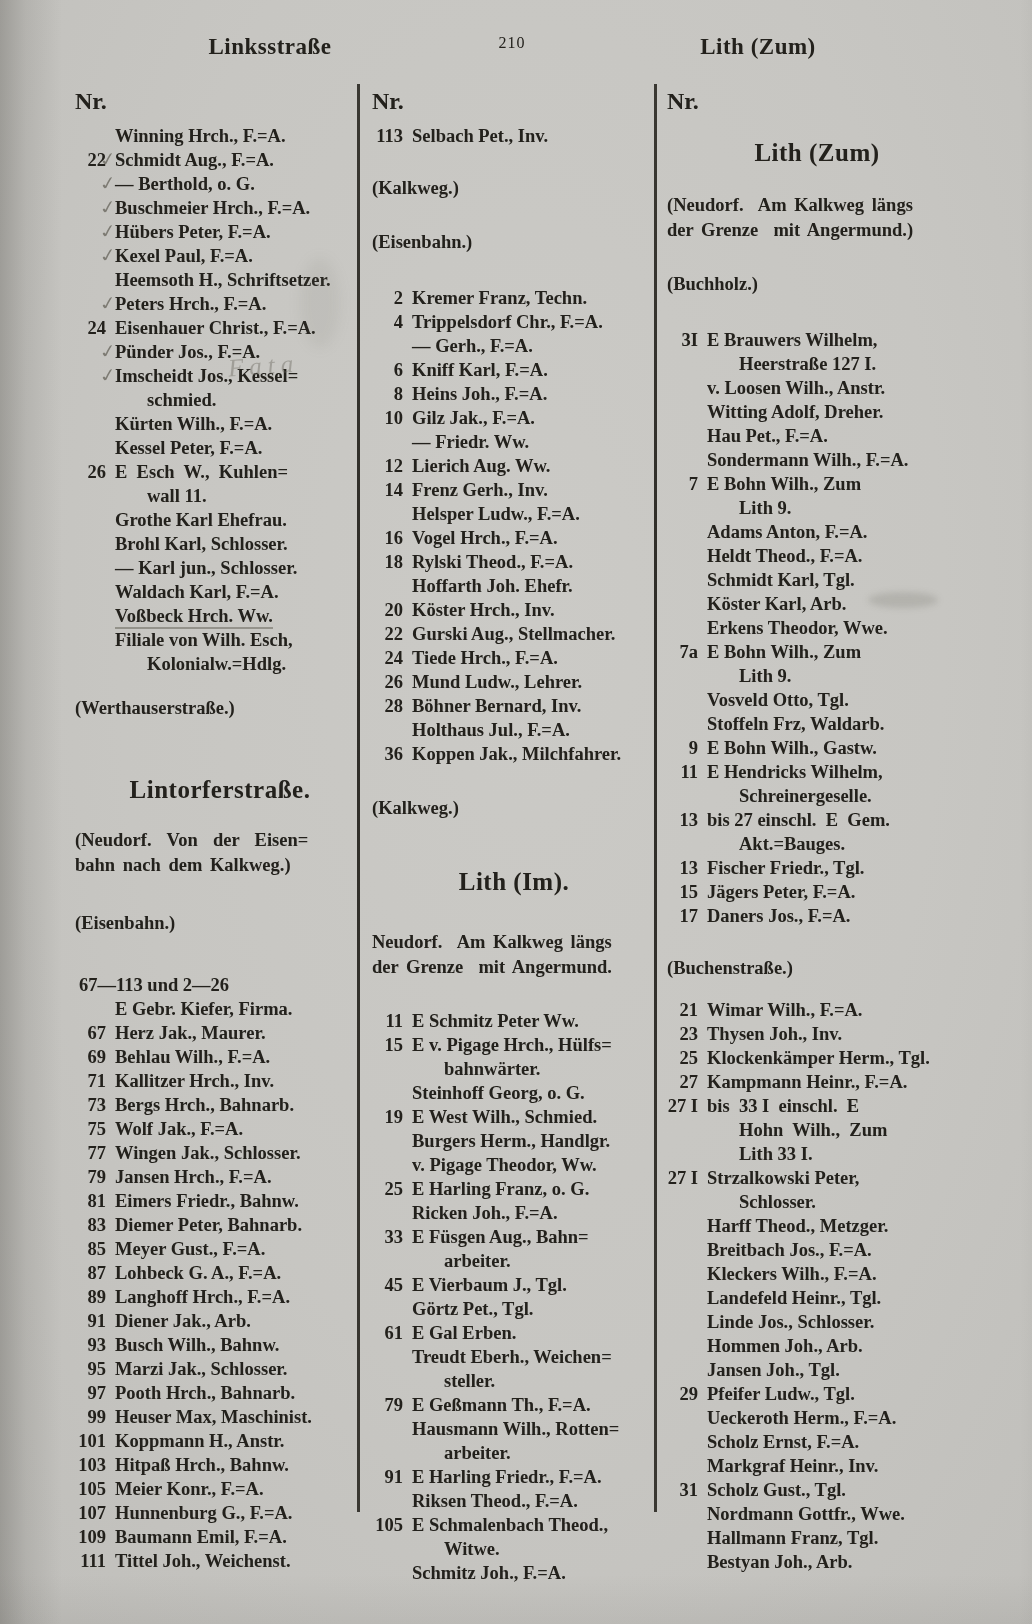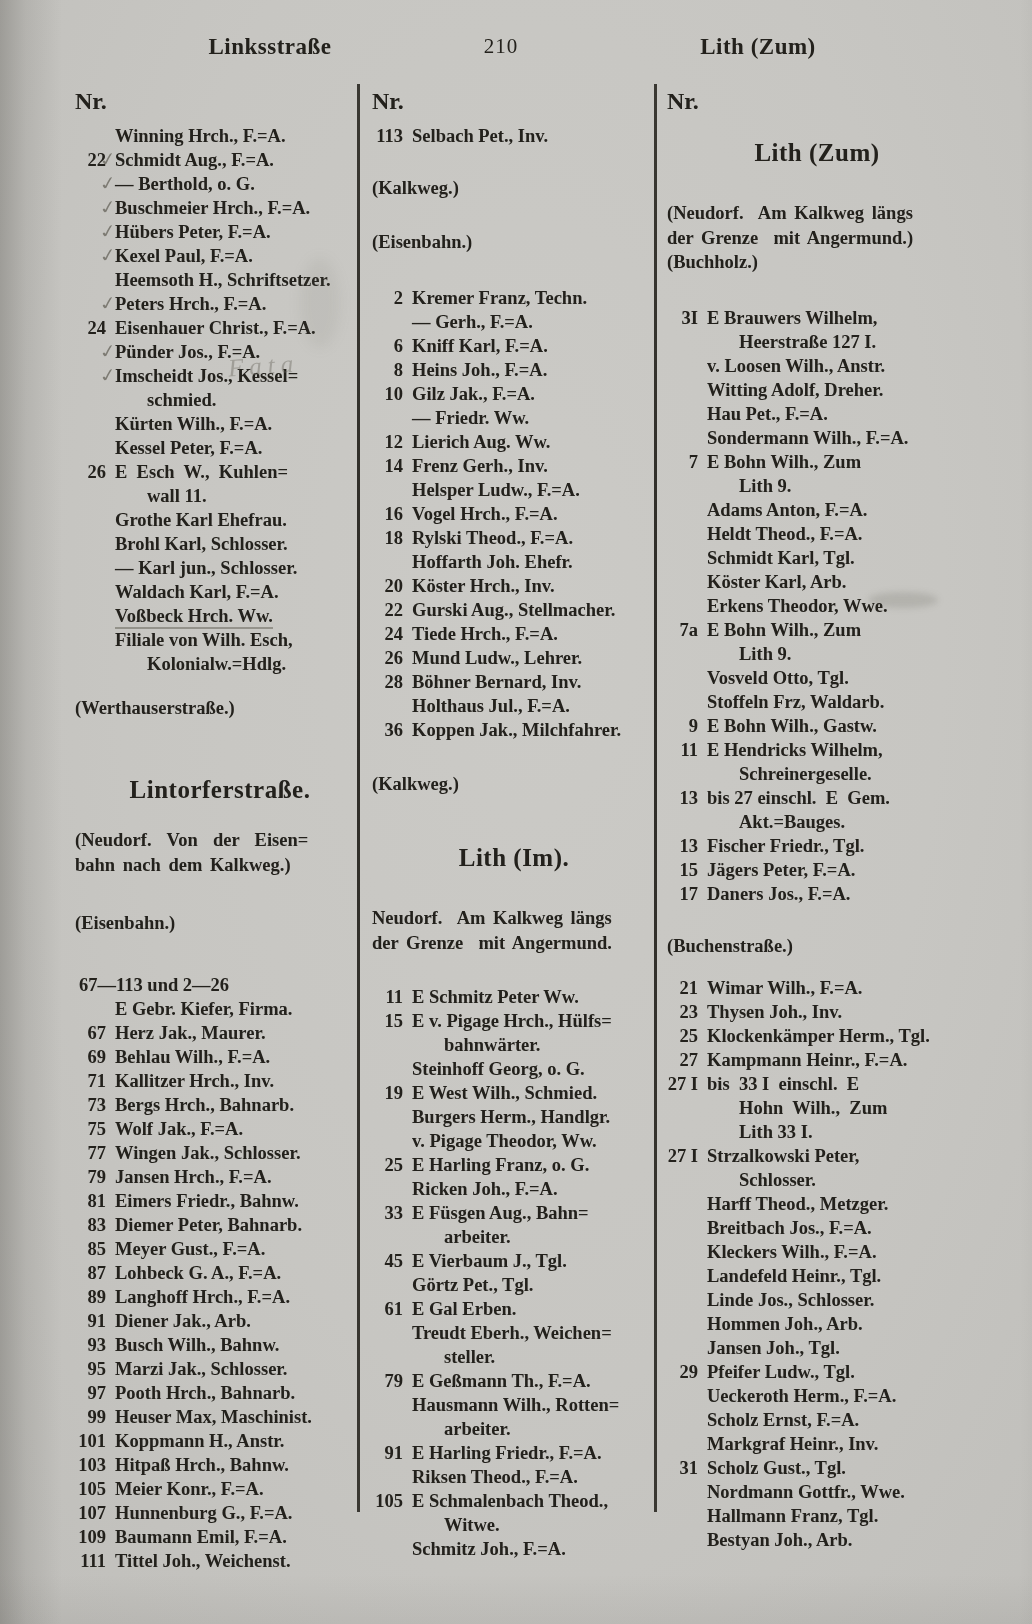--- a/index.html
+++ b/index.html
@@ -15,21 +15,21 @@
     background:
       linear-gradient(90deg, rgba(70,68,62,.30) 0px, rgba(70,68,62,.12) 26px, rgba(70,68,62,0) 62px),
       linear-gradient(270deg, rgba(70,68,62,.10) 0px, rgba(70,68,62,0) 40px),
       linear-gradient(0deg, rgba(70,68,62,.08) 0px, rgba(70,68,62,0) 50px),
       radial-gradient(ellipse at 50% 38%, #cbcac6 0%, #c7c6c2 55%, #c0bfbb 100%);
     padding-left: 28px;
   }
   
   .hdr{position:absolute;top:34px;font-weight:bold;font-size:23px;letter-spacing:.5px;}
   .hdr-left{left:140px;width:260px;text-align:center;}
-  .hdr-page{left:436px;width:130px;text-align:center;font-weight:normal;font-size:21px;letter-spacing:1px;}
+  .hdr-page{left:447px;width:130px;text-align:center;font-weight:normal;font-size:16px;letter-spacing:1px;}
   .hdr-right{left:628px;width:260px;text-align:center;}
   
   .vrule{position:absolute;top:84px;width:3px;height:1428px;background:linear-gradient(180deg,#3a3832 0%,#2e2c27 40%,#3a3832 100%);}
   .vrule.r1{left:357px;}
   .vrule.r2{left:654px;}
   
   .col{position:absolute;top:88px;}
   .col1{left:75px;width:290px;}
   .col2{left:372px;width:284px;}
   .col3{left:667px;width:300px;}
@@ -134,20 +134,21 @@
       </div>
   </div>
 
   <div class="col col2">
     <div class="nrlabel">Nr.</div>
     <div class="entries">
         <div class="row s-e"><span class="num">113</span><span class="txt">Selbach Pet., Inv.</span></div>
         <div class="row s-c" style="margin-top: 28px;">(Kalkweg.)</div>
         <div class="row s-c" style="margin-top: 30px;">(Eisenbahn.)</div>
         <div class="row s-e" style="margin-top: 32px;"><span class="num">2</span><span class="txt">Kremer Franz, Techn.</span></div>
+        <div class="row s-e"><span class="num">4</span><span class="txt">Trippelsdorf Chr., F.=A.</span></div>
         <div class="row s-e"><span class="num"></span><span class="txt">— Gerh., F.=A.</span></div>
         <div class="row s-e"><span class="num">6</span><span class="txt">Kniff Karl, F.=A.</span></div>
         <div class="row s-e"><span class="num">8</span><span class="txt">Heins Joh., F.=A.</span></div>
         <div class="row s-e"><span class="num">10</span><span class="txt">Gilz Jak., F.=A.</span></div>
         <div class="row s-e"><span class="num"></span><span class="txt">— Friedr. Ww.</span></div>
         <div class="row s-e"><span class="num">12</span><span class="txt">Lierich Aug. Ww.</span></div>
         <div class="row s-e"><span class="num">14</span><span class="txt">Frenz Gerh., Inv.</span></div>
         <div class="row s-e"><span class="num"></span><span class="txt">Helsper Ludw., F.=A.</span></div>
         <div class="row s-e"><span class="num">16</span><span class="txt">Vogel Hrch., F.=A.</span></div>
         <div class="row s-e"><span class="num">18</span><span class="txt">Rylski Theod., F.=A.</span></div>
@@ -187,23 +188,23 @@
         <div class="row s-e"><span class="num">105</span><span class="txt">E Schmalenbach Theod.,
 Witwe.</span></div>
         <div class="row s-e"><span class="num"></span><span class="txt">Schmitz Joh., F.=A.</span></div>
       </div>
   </div>
 
   <div class="col col3">
     <div class="nrlabel">Nr.</div>
     <div class="entries">
         <div class="row s-h" style="margin-top: 22px;">Lith (Zum)</div>
-        <div class="row s-n" style="margin-top: 32px;">(Neudorf.  Am Kalkweg längs
+        <div class="row s-n" style="margin-top: 24px;">(Neudorf.  Am Kalkweg längs
 der Grenze  mit Angermund.)</div>
-        <div class="row s-c" style="">(Buchholz.)</div>
+        <div class="row s-c" style="margin-top: 30px;">(Buchholz.)</div>
         <div class="row s-e" style="margin-top: 32px;"><span class="num">3I</span><span class="txt">E Brauwers Wilhelm,
 Heerstraße 127 I.</span></div>
         <div class="row s-e"><span class="num"></span><span class="txt">v. Loosen Wilh., Anstr.</span></div>
         <div class="row s-e"><span class="num"></span><span class="txt">Witting Adolf, Dreher.</span></div>
         <div class="row s-e"><span class="num"></span><span class="txt">Hau Pet., F.=A.</span></div>
         <div class="row s-e"><span class="num"></span><span class="txt">Sondermann Wilh., F.=A.</span></div>
         <div class="row s-e"><span class="num">7</span><span class="txt">E Bohn Wilh., Zum
 Lith 9.</span></div>
         <div class="row s-e"><span class="num"></span><span class="txt">Adams Anton, F.=A.</span></div>
         <div class="row s-e"><span class="num"></span><span class="txt">Heldt Theod., F.=A.</span></div>

